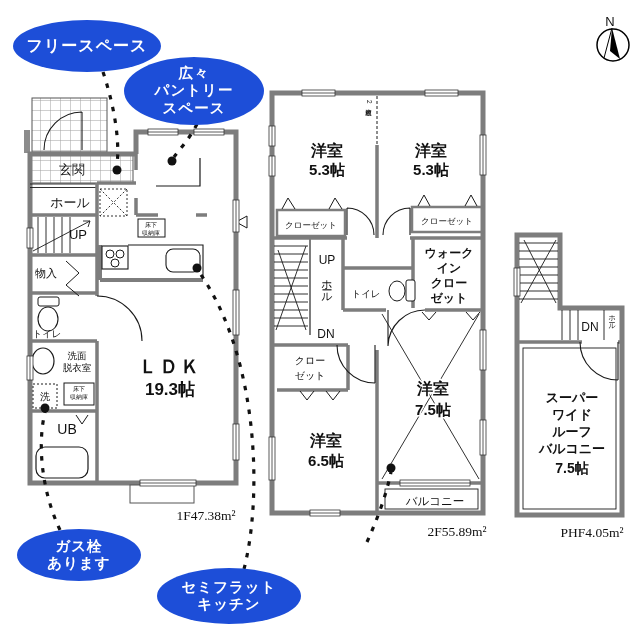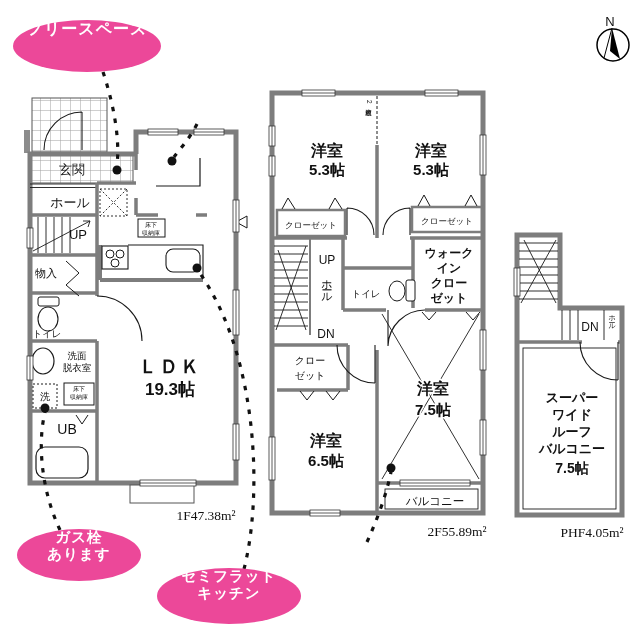--- a/index.html
+++ b/index.html
@@ -4,22 +4,22 @@
 <style>
   html,body{margin:0;padding:0;background:#fff;}
   #stage{position:relative;width:640px;height:636px;background:#fff;overflow:hidden;
          font-family:"Liberation Sans",sans-serif;}
   #plan-svg{position:absolute;left:0;top:0;}
   svg text{fill:#111;font-family:"Liberation Sans",sans-serif;}
   .rm{font-weight:bold;}
   .halo{paint-order:stroke;stroke:#fff;stroke-width:3px;}
   .area-label{font-family:"Liberation Serif",serif;}
   .vert{writing-mode:vertical-rl;glyph-orientation-vertical:0;}
-  .bub{position:absolute;background:#ec4899;border-radius:50%;color:#fff;font-weight:bold;
-       display:flex;flex-direction:column;align-items:center;justify-content:flex-start;
+  .bub{position:absolute;background:#1d4ed8;border-radius:50%;color:#fff;font-weight:bold;
+       display:flex;flex-direction:column;align-items:center;justify-content:center;
        text-align:center;line-height:1.18;letter-spacing:1px;}
 </style>
 </head>
 <body>
 
 <div id="stage">
 
 <svg id="plan-svg" width="640" height="636" viewBox="0 0 640 636">
   <defs>
     <pattern id="tiles" width="10" height="10" patternUnits="userSpaceOnUse">
@@ -249,20 +249,25 @@
     <circle cx="45" cy="408" r="4.5"></circle>
     <circle cx="197" cy="268" r="4.5"></circle>
     <circle cx="391" cy="468" r="4.5"></circle>
   </g>
 </svg>
 
 <div class="bub" style="left:13px;top:20px;width:148px;height:52px;font-size:16px;">
   <div>フリースペース</div>
 </div>
 
+<div class="bub" style="left:124px;top:57px;width:140px;height:68px;font-size:14.5px;">
+  <div>広々</div>
+  <div>パントリー</div>
+  <div>スペース</div>
+</div>
 
 <div class="bub" style="left:157px;top:568px;width:144px;height:56px;font-size:14.5px;">
   <div>セミフラット</div>
   <div>キッチン</div>
 </div>
 
 <div class="bub" style="left:17px;top:529px;width:124px;height:52px;font-size:14.5px;">
   <div>ガス栓</div>
   <div>あります</div>
 </div>

